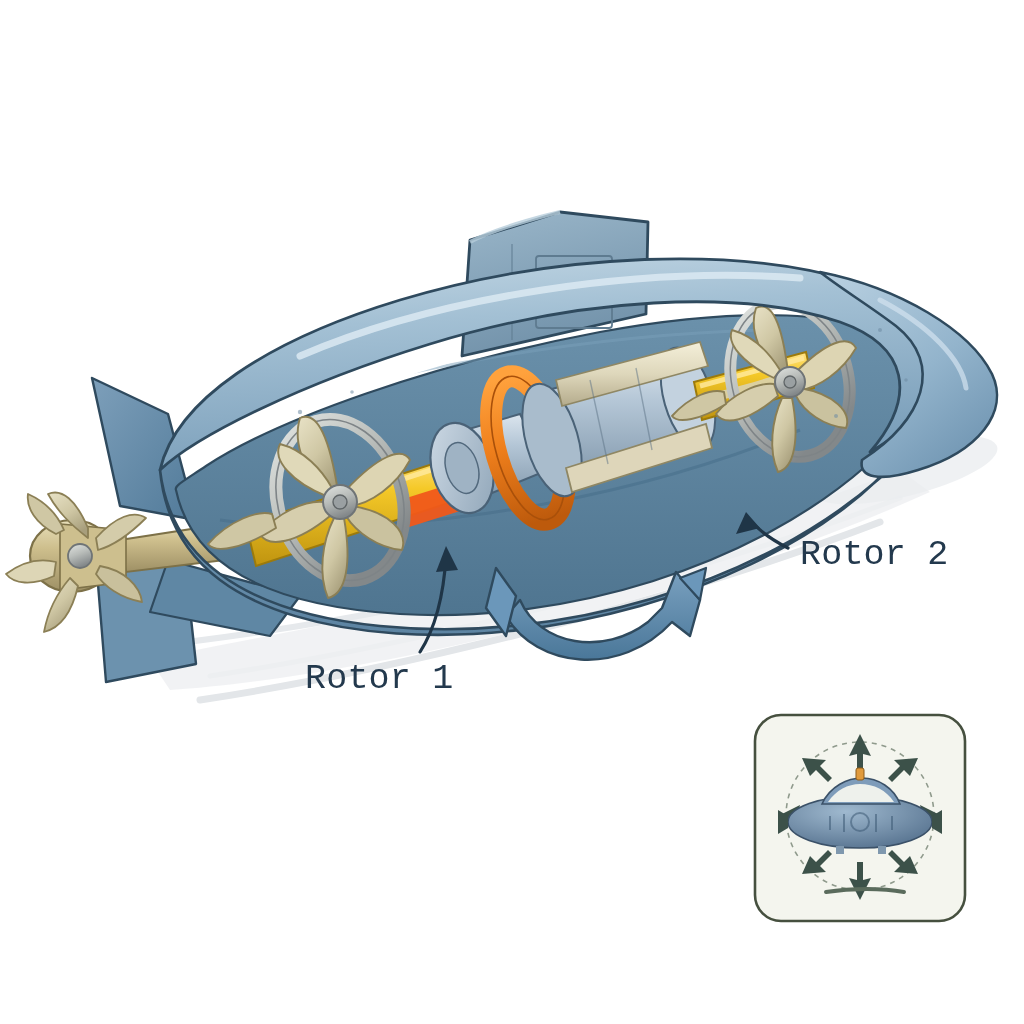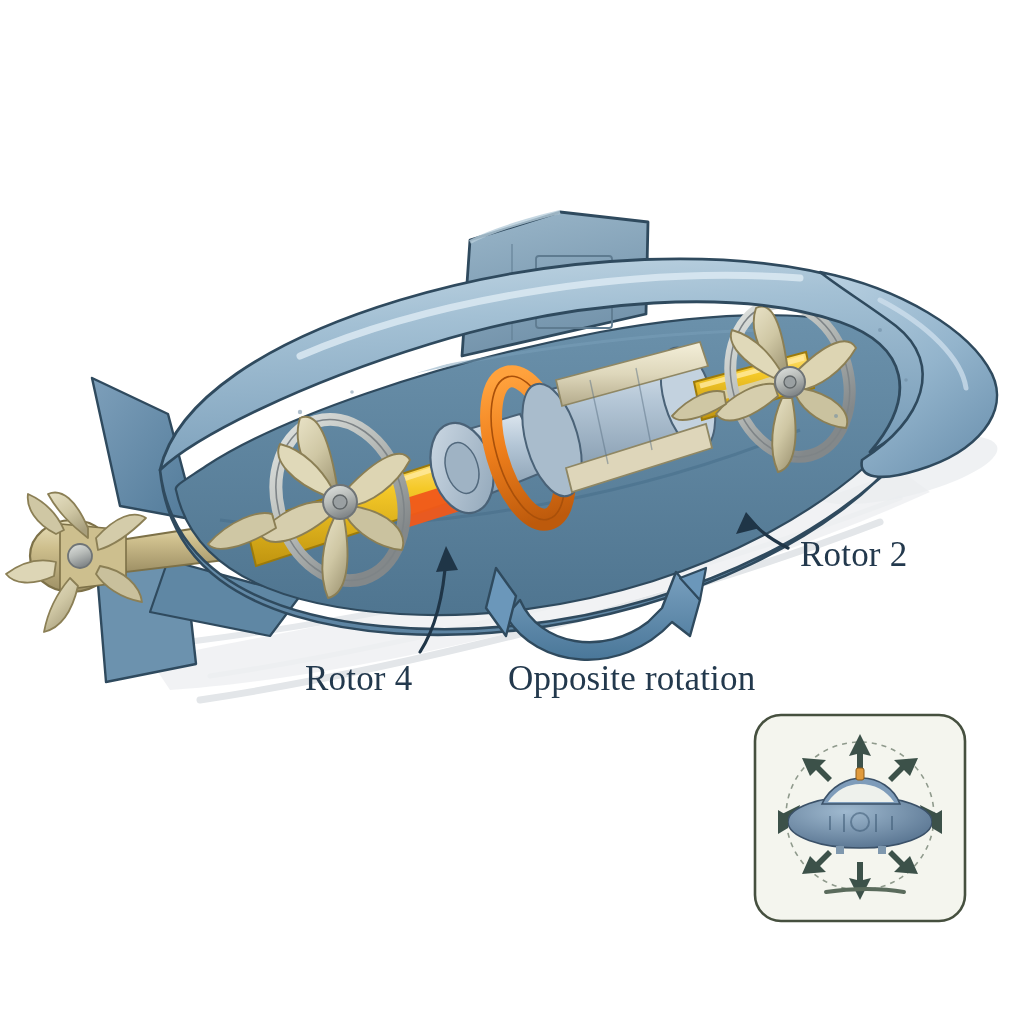--- a/index.html
+++ b/index.html
@@ -8,21 +8,21 @@
     width:1024px;height:1024px;overflow:hidden;
     font-family:"Liberation Sans", sans-serif;
     -webkit-font-smoothing:antialiased;
   }
   #stage{position:relative;width:1024px;height:1024px;background:#ffffff;}
   #scene{position:absolute;inset:0;width:1024px;height:1024px;}
 
   .label{
     position:absolute;
     color:#23394d;
-    font-family:Liberation Serif, serif;
+    font-family:Liberation Mono, monospace;
     font-weight:400;
     white-space:nowrap;
     letter-spacing:.2px;
   }
   #label-rotor1{left:305px;top:659px;font-size:35px;}
   #label-rotor2{left:800px;top:535px;font-size:35px;}
   #label-opposite{left:508px;top:659px;font-size:35px;}
   #label-inset{left:757px;top:943px;font-size:35px;}
 
   .inset-wrap{position:absolute;left:752px;top:712px;width:216px;height:212px;}
@@ -320,17 +320,16 @@
           <circle cx="108" cy="110" r="9"></circle>
         </g>
         <path d="M84 134 L 92 134 L 92 142 L 84 142 Z" fill="#7f98ae"></path>
         <path d="M126 134 L 134 134 L 134 142 L 126 142 Z" fill="#7f98ae"></path>
       </g>
 
       <path d="M74 180 C 100 176 130 176 152 180" stroke="#5a6b5c" stroke-width="4" fill="none" stroke-linecap="round"></path>
     </svg>
   </div>
 
-  <div class="label" id="label-rotor1">Rotor 4</div>
-  <div class="label" id="label-opposite">Opposite  rotation</div>
+  <div class="label" id="label-rotor1">Rotor 1</div>
   <div class="label" id="label-rotor2">Rotor 2</div>
 
 </div>
 
 </body></html>

